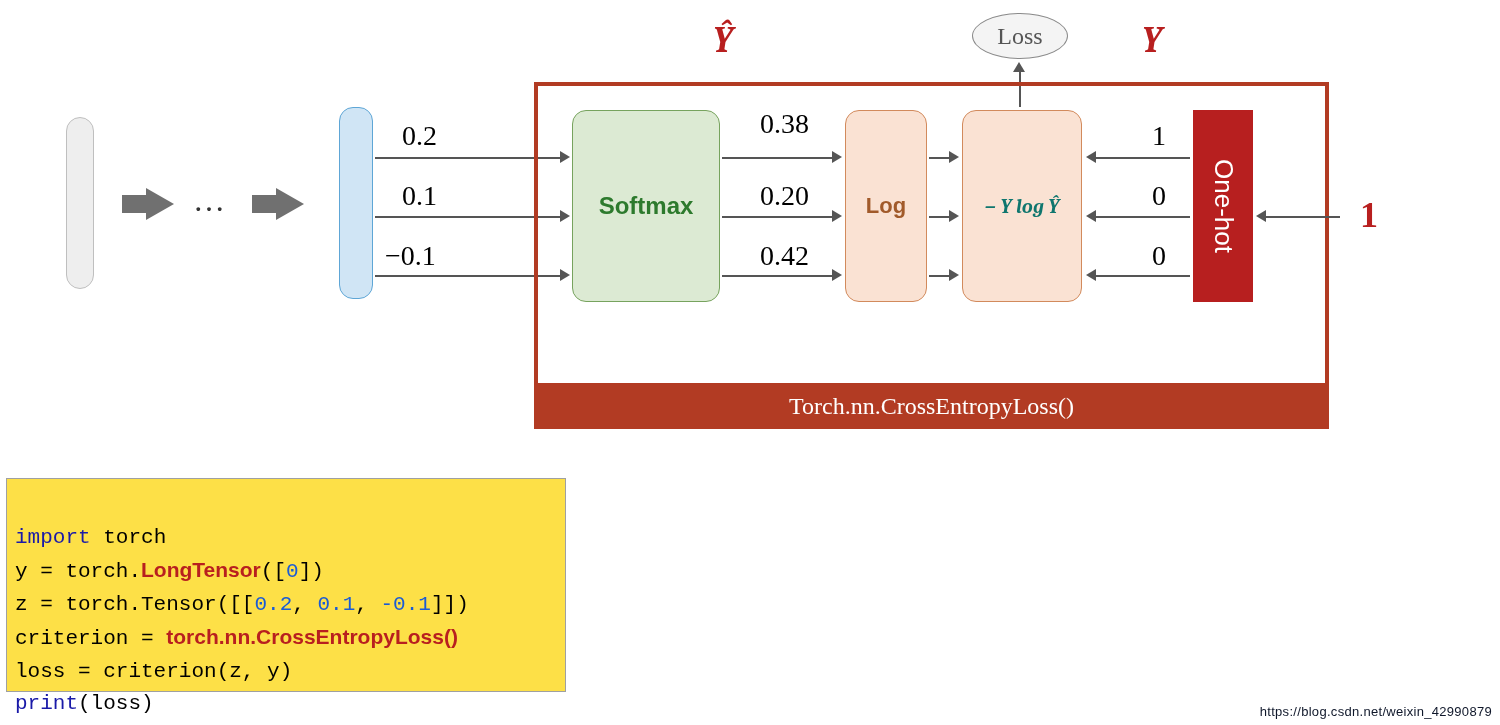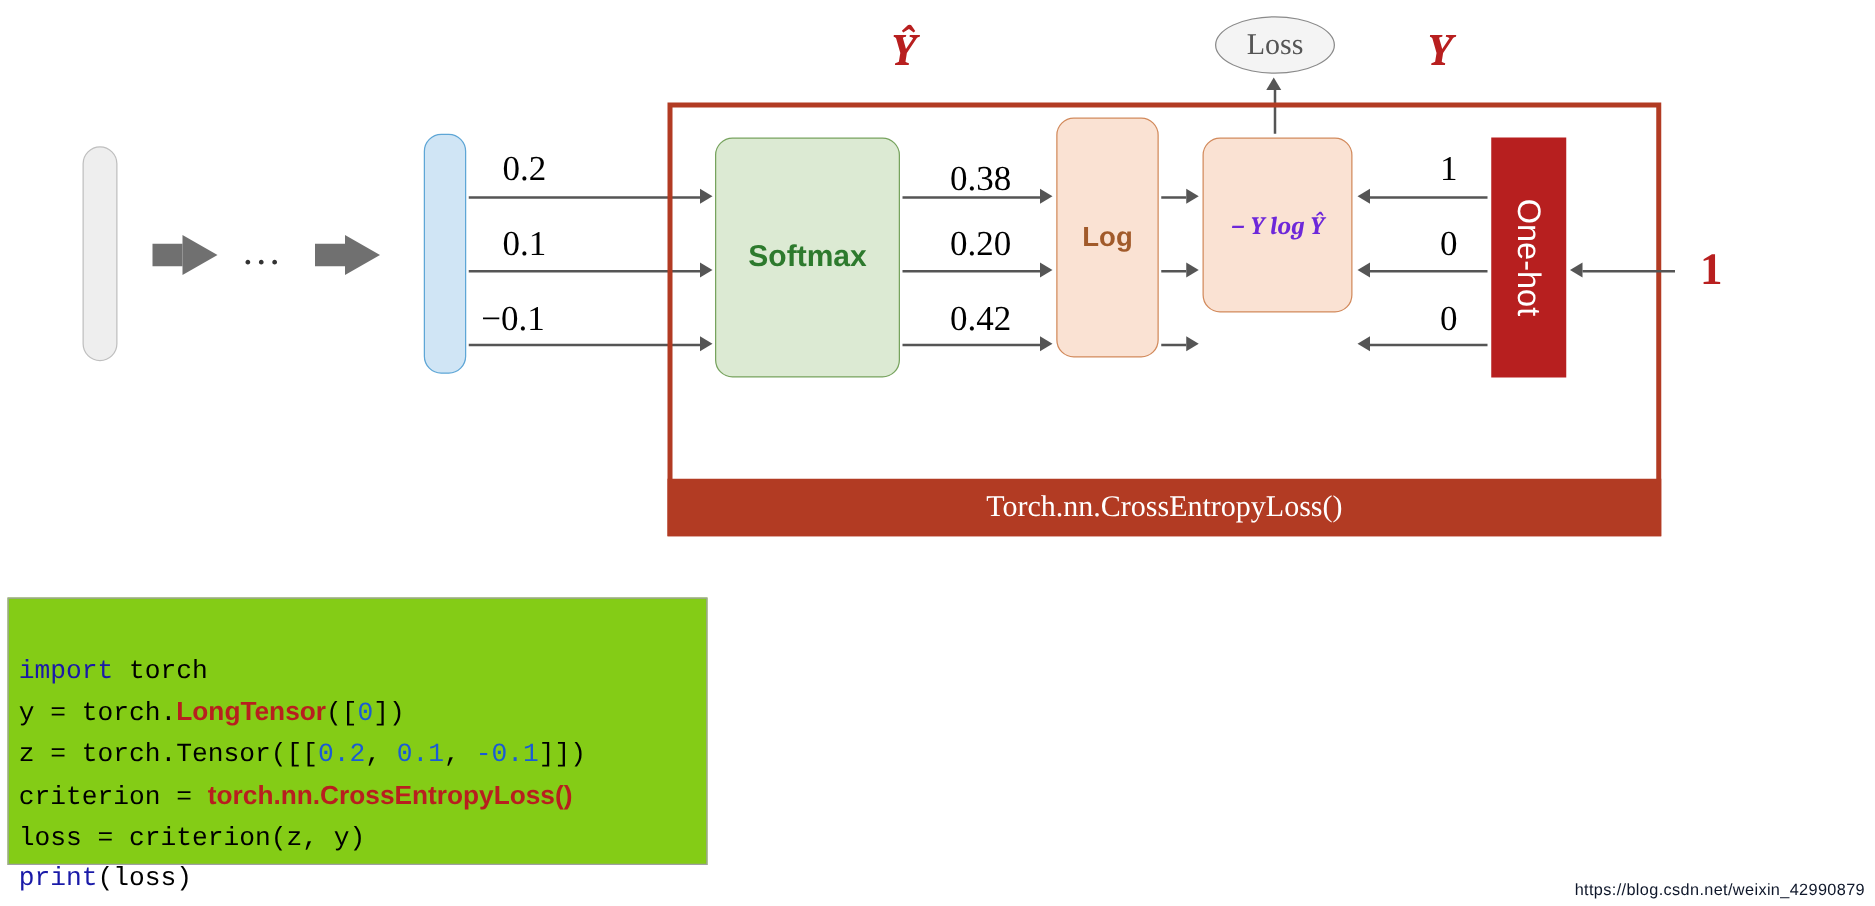--- a/index.html
+++ b/index.html
@@ -46,21 +46,21 @@
     border-top: 16px solid transparent;
     border-bottom: 16px solid transparent;
     border-left: 28px solid #707070;
   }
   .big-arrow-stem {
     position: absolute;
     height: 18px;
     background: #707070;
   }
   .code-box {
-    background: #84cc16;
+    background: #fde047;
     border: 1px solid #9fa0a1;
     font-family: "Consolas", "Courier New", monospace;
     font-size: 21px;
     line-height: 1.55;
     padding: 10px 8px 8px 8px;
     white-space: pre;
     box-sizing: border-box;
   }
   .kw   { color: #1a1aa8; }
   .num  { color: #1a5bd6; }
@@ -119,44 +119,44 @@
 </div>
 
 <div class="abs" style="left:534px; top:383px; width:795px; height:46px; background:#b23b23; color:#fff; display:flex; align-items:center; justify-content:center; font-size:24px; box-sizing:border-box;">
   <span>Torch.nn.CrossEntropyLoss()</span>
 </div>
 
 <div class="abs block" style="left:572px; top:110px; width:148px; height:192px; background:#dcead3; border-color:#77a35e; color:#2d7a2d; font-weight:bold; font-family:Arial, sans-serif; font-size:24px;">
   <span>Softmax</span>
 </div>
 
-<div class="abs" style="left:760px; top:128px; font-size:28px;">0.38</div>
+<div class="abs" style="left:760px; top:108px; font-size:28px;">0.38</div>
 <div class="arrow-line" style="left:722px; top:157px; width:110px;"></div>
 <div class="arrow-head-r" style="left:832px; top:151px;"></div>
 
 <div class="abs" style="left:760px; top:180px; font-size:28px;">0.20</div>
 <div class="arrow-line" style="left:722px; top:216px; width:110px;"></div>
 <div class="arrow-head-r" style="left:832px; top:210px;"></div>
 
 <div class="abs" style="left:760px; top:240px; font-size:28px;">0.42</div>
 <div class="arrow-line" style="left:722px; top:275px; width:110px;"></div>
 <div class="arrow-head-r" style="left:832px; top:269px;"></div>
 
-<div class="abs block" style="left:845px; top:94px; width:82px; height:192px; background:#fae2d3; border-color:#d28a5c; color:#a15a2a; font-weight:bold; font-family:Arial, sans-serif; font-size:22px;">
+<div class="abs block" style="left:845px; top:110px; width:82px; height:192px; background:#fae2d3; border-color:#d28a5c; color:#a15a2a; font-weight:bold; font-family:Arial, sans-serif; font-size:22px;">
   <span>Log</span>
 </div>
 
 <div class="arrow-line" style="left:929px; top:157px; width:20px;"></div>
 <div class="arrow-head-r" style="left:949px; top:151px;"></div>
 <div class="arrow-line" style="left:929px; top:216px; width:20px;"></div>
 <div class="arrow-head-r" style="left:949px; top:210px;"></div>
 <div class="arrow-line" style="left:929px; top:275px; width:20px;"></div>
 <div class="arrow-head-r" style="left:949px; top:269px;"></div>
 
-<div class="abs block" style="left:962px; top:110px; width:120px; height:140px; background:#fae2d3; border-color:#d28a5c; color:#6d28d9; font-weight:bold; font-style:italic; font-family:Cambria,'Times New Roman',serif; font-size:20px;">
+<div class="abs block" style="left:962px; top:110px; width:120px; height:192px; background:#fae2d3; border-color:#d28a5c; color:#0f766e; font-weight:bold; font-style:italic; font-family:Cambria,'Times New Roman',serif; font-size:20px;">
   <span>− Y log Ŷ</span>
 </div>
 
 <div class="abs" style="left:1152px; top:120px; font-size:28px;">1</div>
 <div class="arrow-line" style="left:1096px; top:157px; width:94px;"></div>
 <div class="arrow-head-l" style="left:1086px; top:151px;"></div>
 
 <div class="abs" style="left:1152px; top:180px; font-size:28px;">0</div>
 <div class="arrow-line" style="left:1096px; top:216px; width:94px;"></div>
 <div class="arrow-head-l" style="left:1086px; top:210px;"></div>

